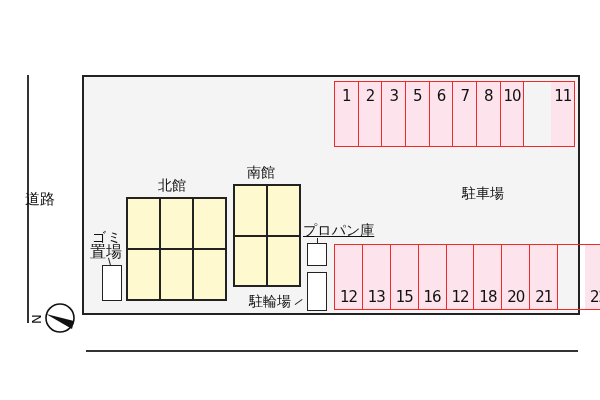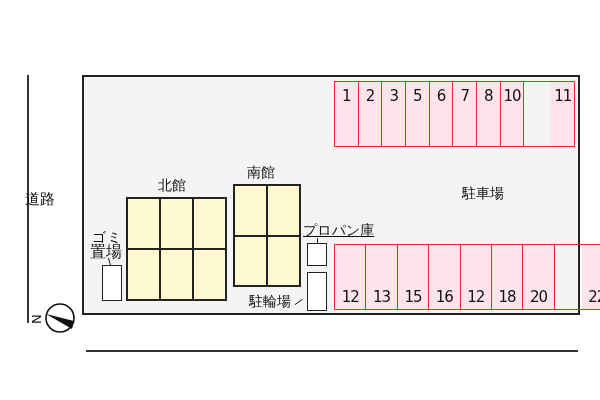--- a/index.html
+++ b/index.html
@@ -72,20 +72,21 @@
 <div class="abs label" style="left:418px; top:185px;margin-left:44px;">駐車場</div>
 
 <div class="parking-row parking-bottom" style="left:334px; top:244px; width:279px; height:66px;">
   <div class="stall">12</div>
   <div class="stall">13</div>
   <div class="stall">15</div>
   <div class="stall">16</div>
   <div class="stall">12</div>
   <div class="stall">18</div>
   <div class="stall">20</div>
+  <div class="stall">21</div>
   <div class="stall">22</div>
 </div>
 
 <div class="abs label" style="left:158px; top:177px;">北館</div>
 <div class="building" style="left:126px; top:197px; width:101px; height:104px; grid-template-columns:repeat(3,1fr); grid-template-rows:repeat(2,1fr);">
   <div class="unit"></div>
   <div class="unit"></div>
   <div class="unit"></div>
   <div class="unit"></div>
   <div class="unit"></div>

